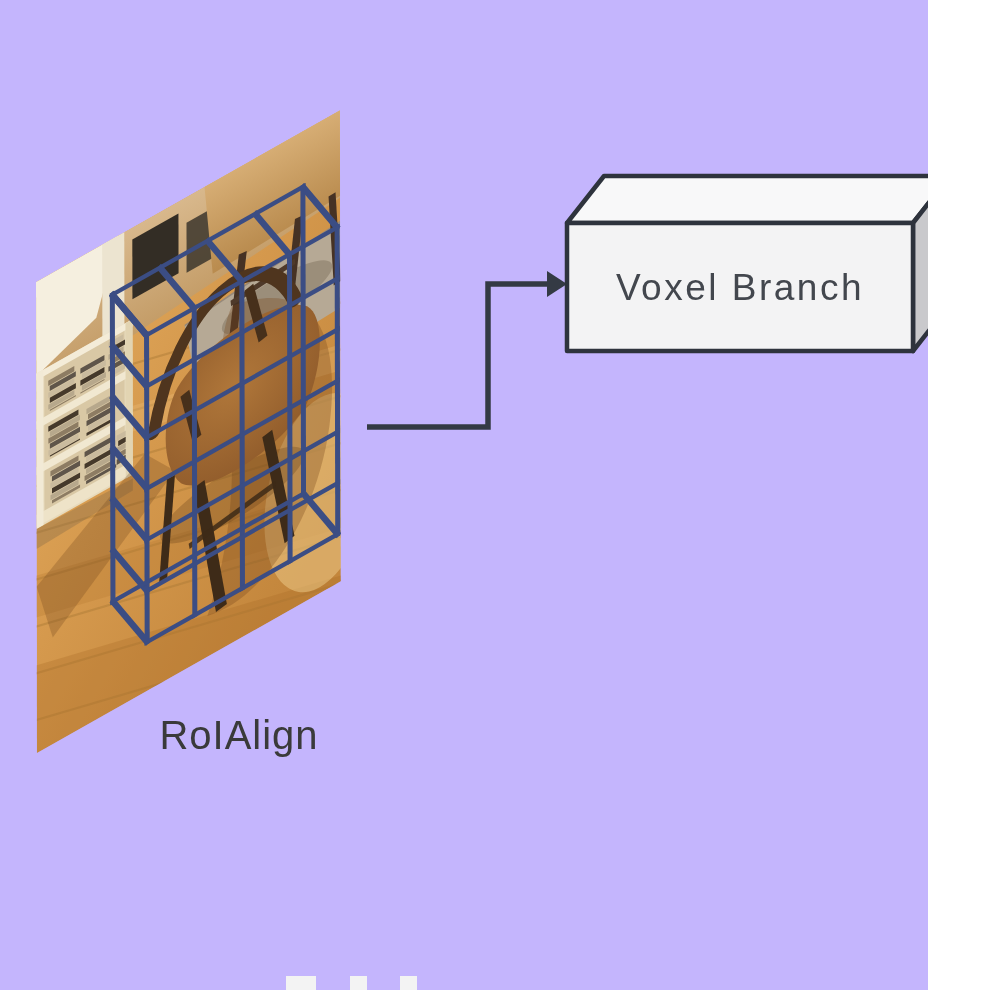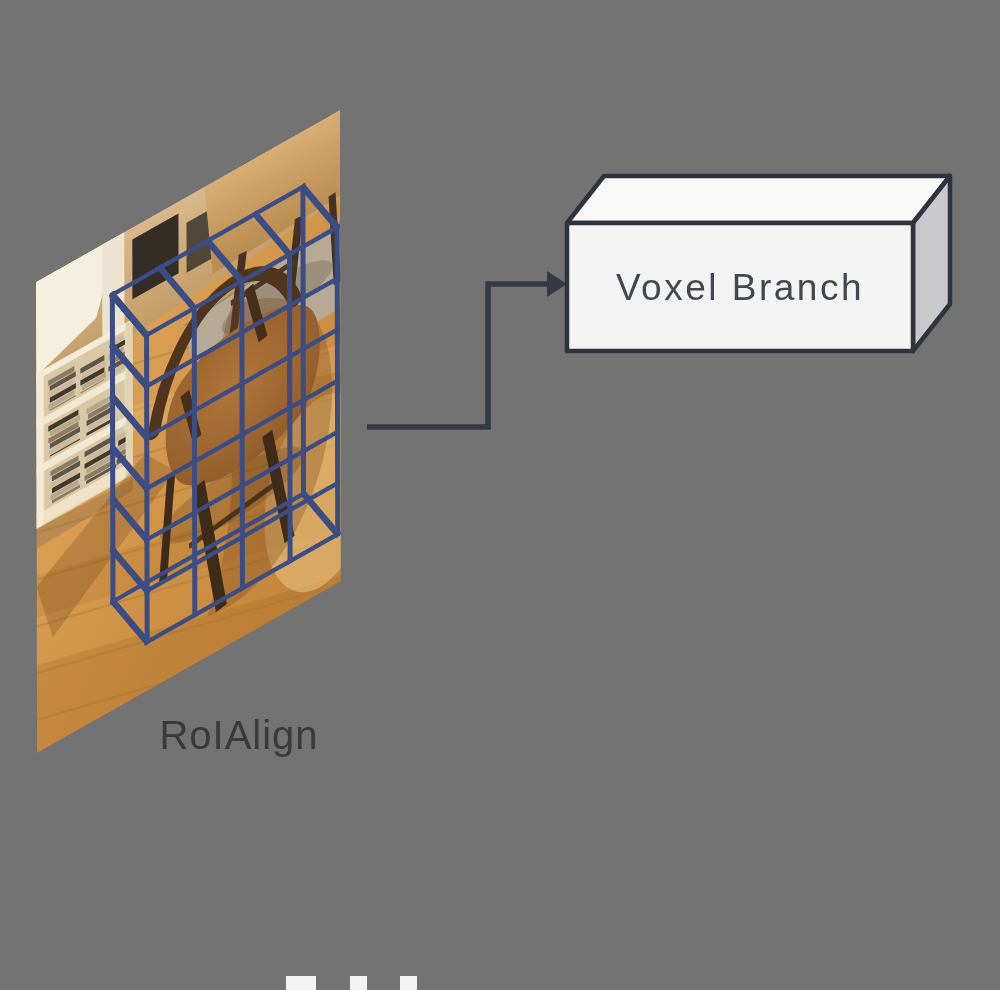--- a/index.html
+++ b/index.html
@@ -1,16 +1,16 @@
 <!DOCTYPE html>
 <html><head>
 <meta charset="utf-8">
 <style>
   html,body{margin:0;padding:0;background:#ffffff;}
-  .canvas{width:1000px;height:990px;position:relative;background:#737373;overflow:hidden;}
+  .canvas{width:928px;height:990px;position:relative;background:#c4b5fd;overflow:hidden;}
   svg{display:block;}
   .box-label{font-family:"Liberation Sans","DejaVu Sans",sans-serif;font-size:37px;letter-spacing:2.5px;}
   .roi-label{font-family:"Liberation Sans","DejaVu Sans",sans-serif;font-size:40px;letter-spacing:1px;}
 </style>
 </head>
 <body>
 
 <div class="canvas">
 <svg width="1000" height="990" viewBox="0 0 1000 990">
   <defs>

